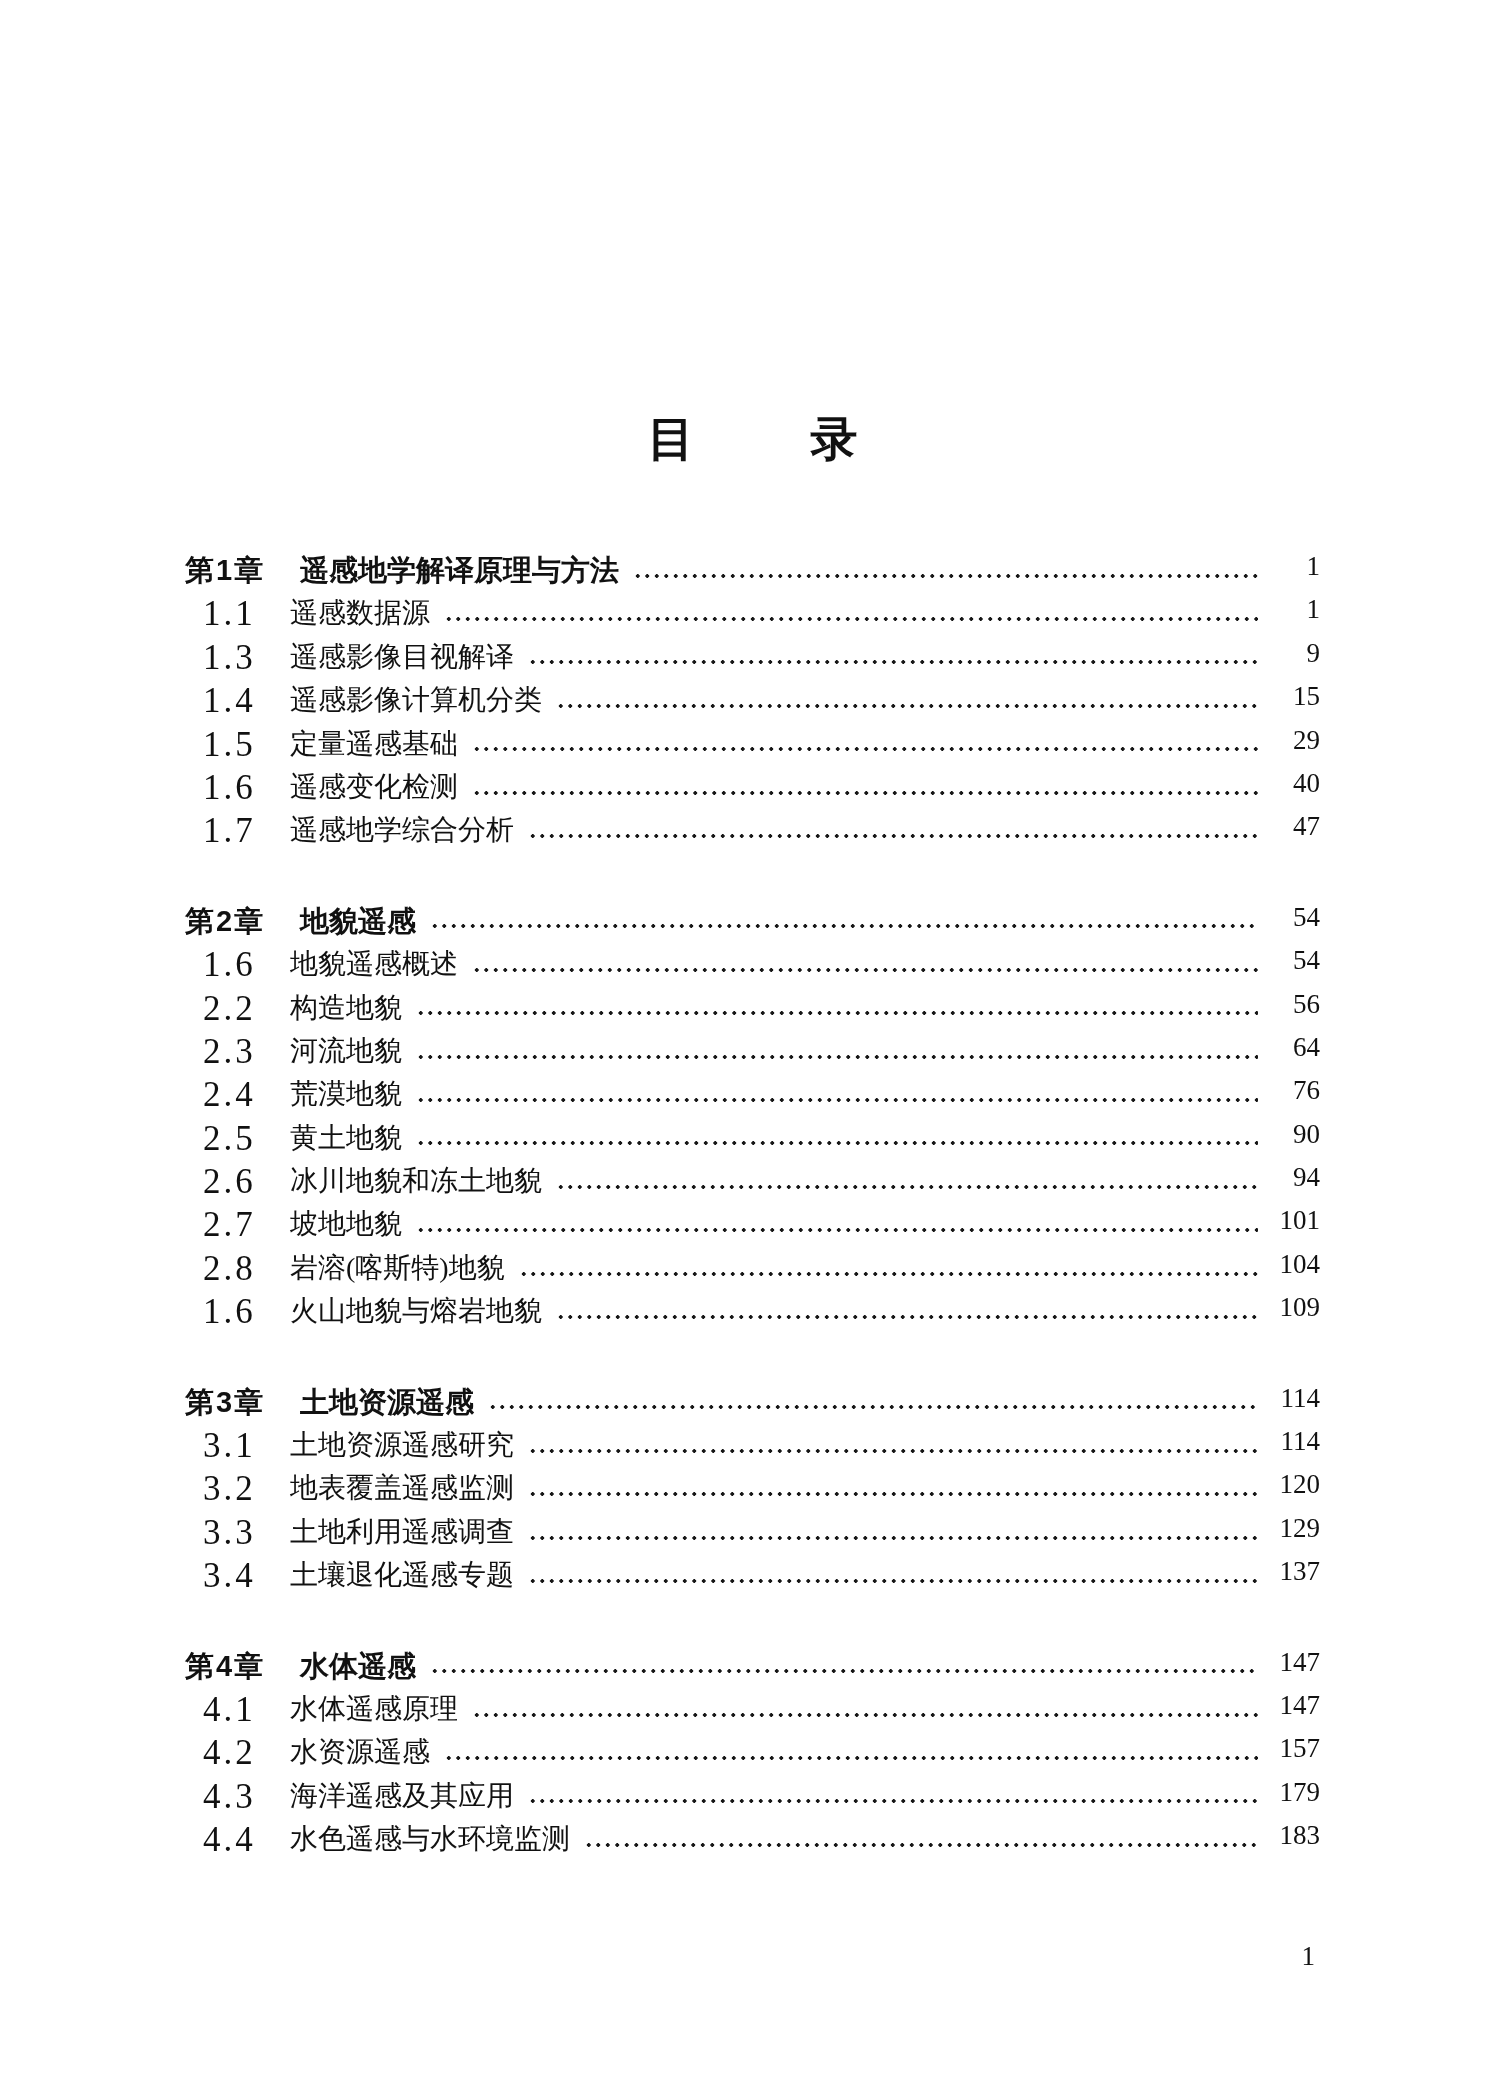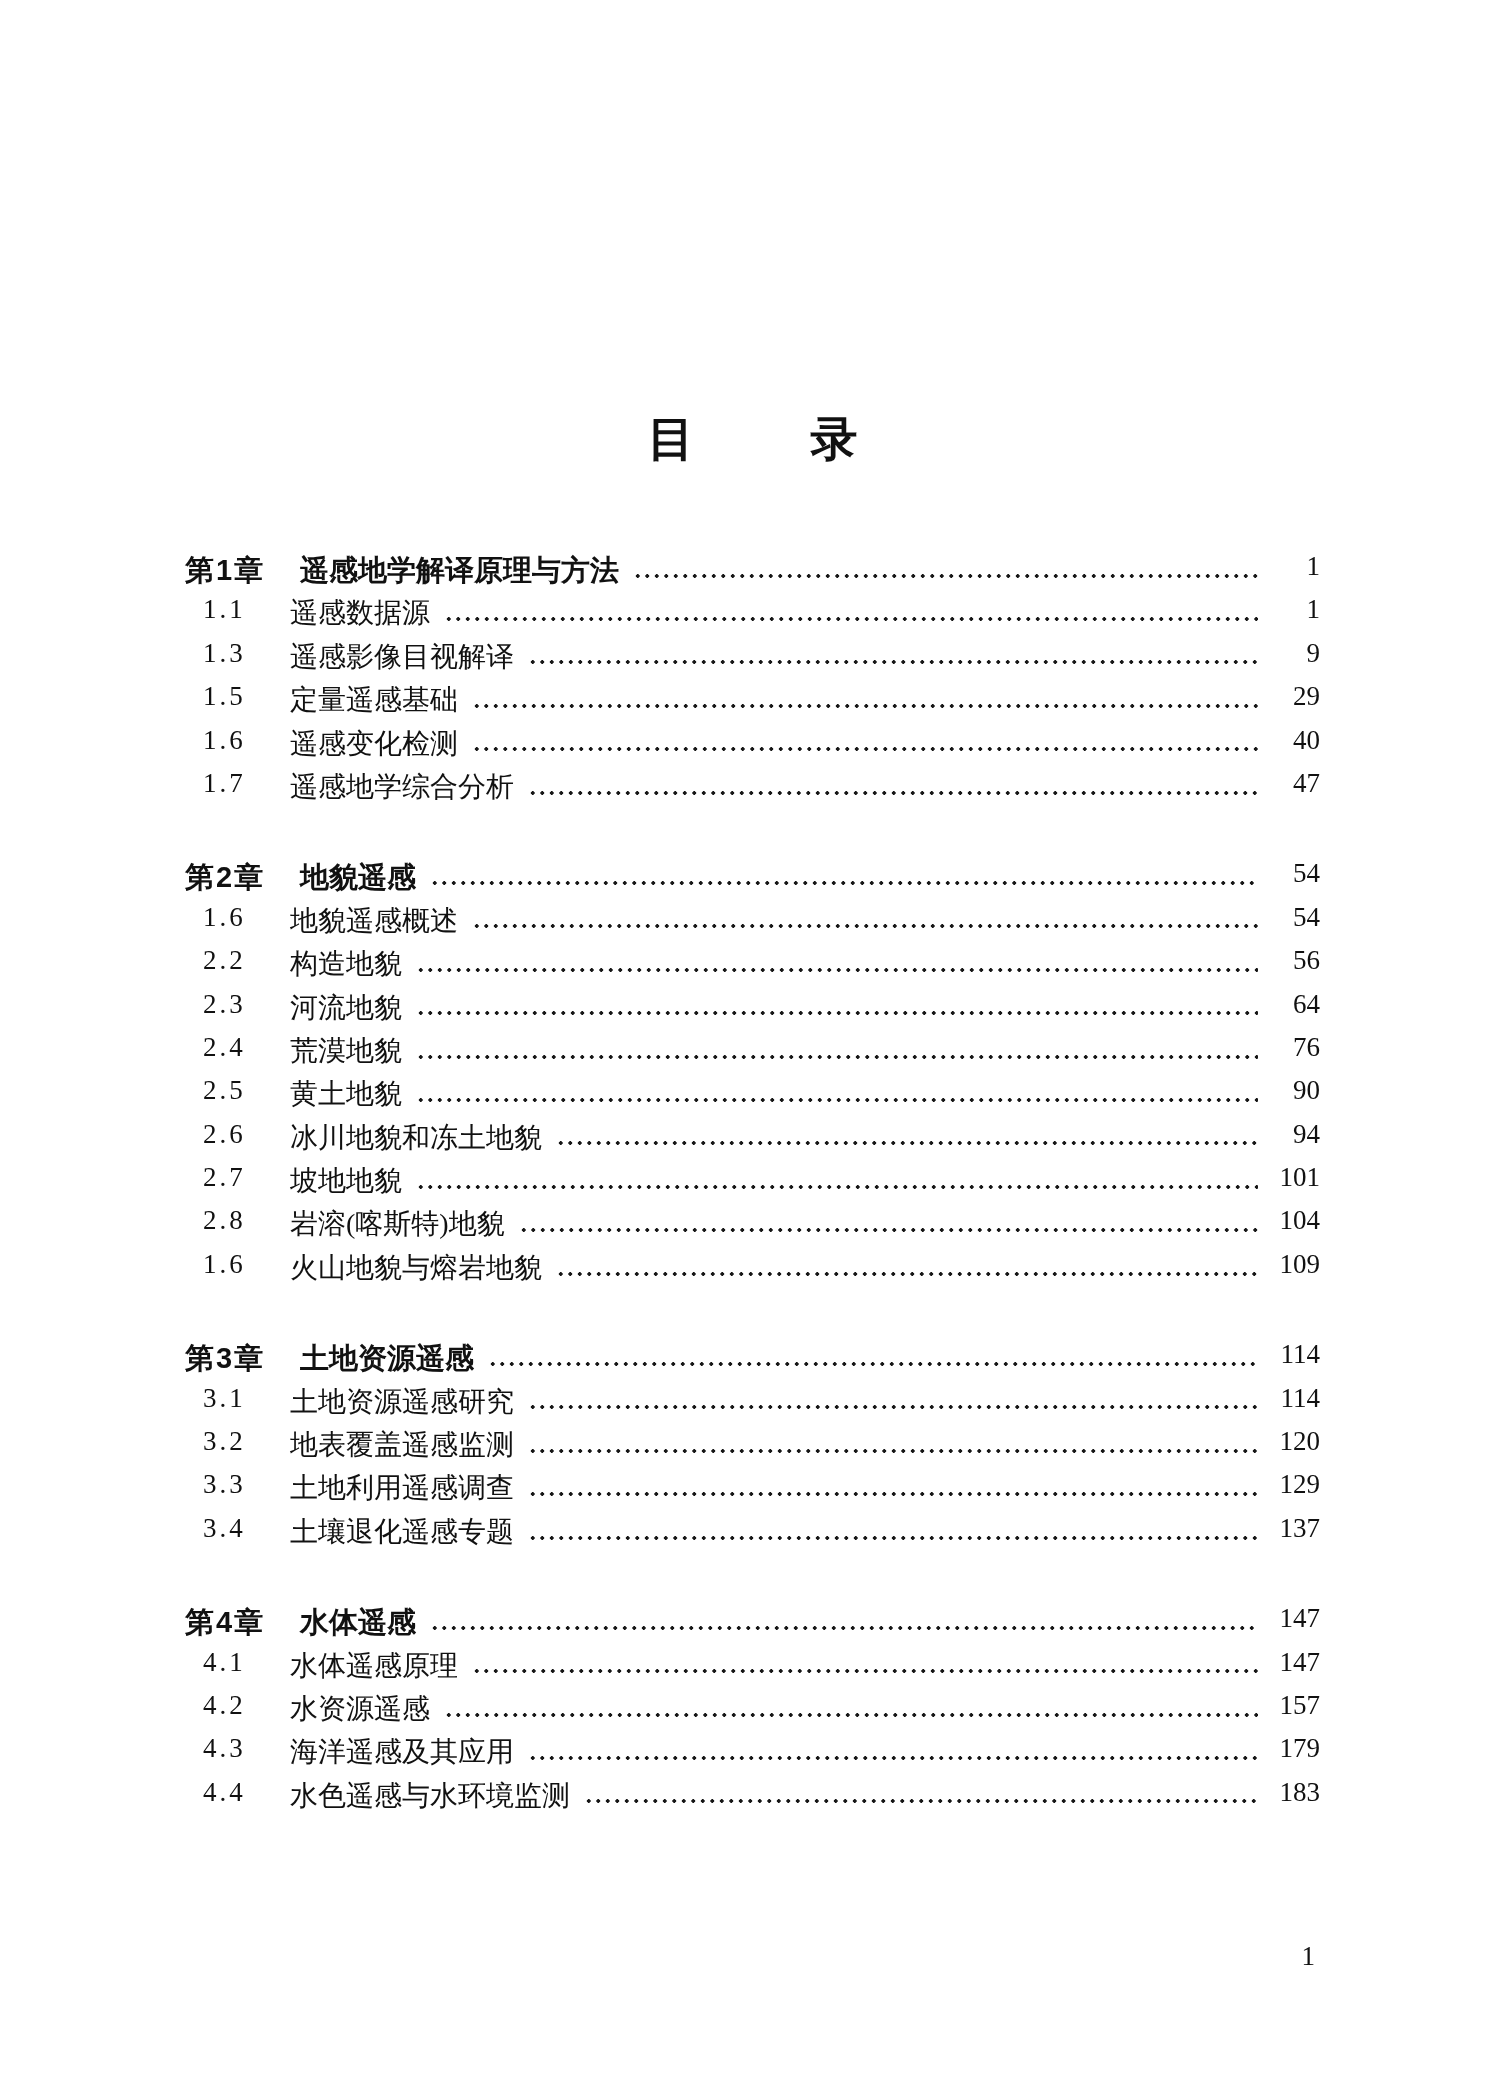--- a/index.html
+++ b/index.html
@@ -47,21 +47,21 @@
     width: 115px;
     letter-spacing: 2px;
   }
   .row.section {
     font-size: 28px;
     padding-left: 18px;
   }
   .sec-num {
     flex: 0 0 auto;
     width: 87px;
-    font-size: 27px;
+    font-size: 35px;
     letter-spacing: 3px;
   }
   .leader {
     flex: 1 1 auto;
     align-self: center;
     height: 14px;
     margin: 6px 8px 0 12px;
     background-image: radial-gradient(circle, #161616 1.7px, rgba(0,0,0,0) 1.9px);
     background-size: 9.5px 14px;
     background-repeat: repeat-x;
@@ -109,20 +109,26 @@
         <span class="leader"></span>
         <span class="pagenum">1</span>
       </div>
       <div class="row section">
         <span class="sec-num">1.3</span>
         <span class="sec-title">遥感影像目视解译</span>
         <span class="leader"></span>
         <span class="pagenum">9</span>
       </div>
       <div class="row section">
+        <span class="sec-num">1.4</span>
+        <span class="sec-title">遥感影像计算机分类</span>
+        <span class="leader"></span>
+        <span class="pagenum">15</span>
+      </div>
+      <div class="row section">
         <span class="sec-num">1.5</span>
         <span class="sec-title">定量遥感基础</span>
         <span class="leader"></span>
         <span class="pagenum">29</span>
       </div>
       <div class="row section">
         <span class="sec-num">1.6</span>
         <span class="sec-title">遥感变化检测</span>
         <span class="leader"></span>
         <span class="pagenum">40</span>

